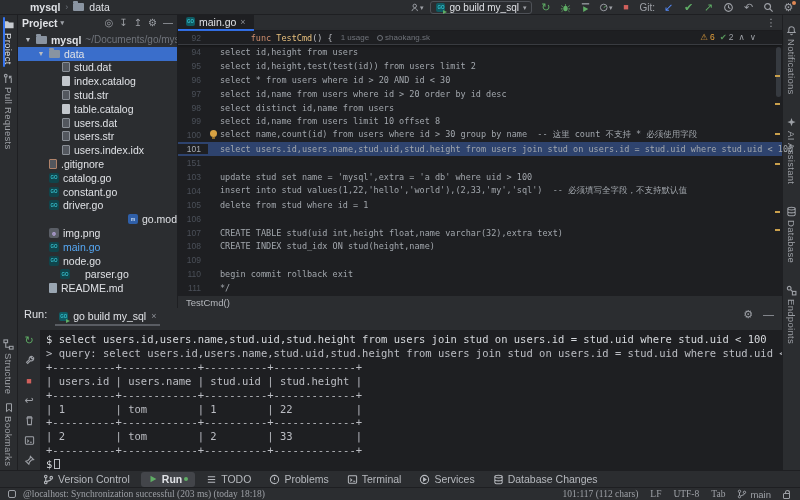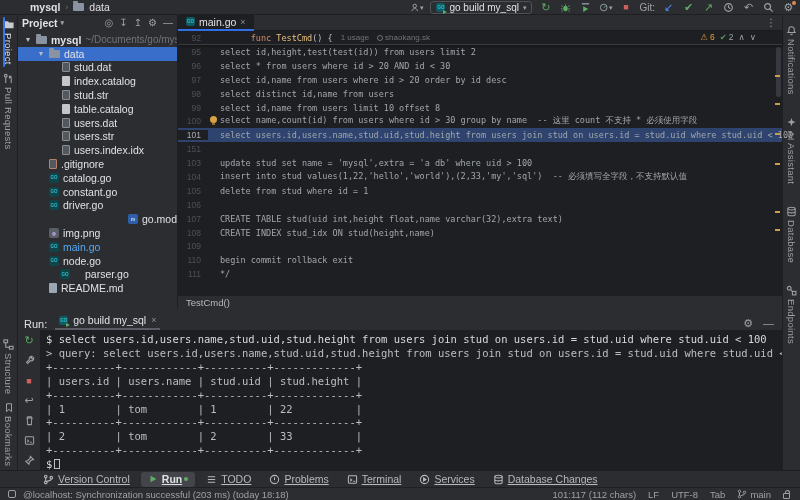--- a/index.html
+++ b/index.html
@@ -90,45 +90,45 @@
   .code-row.sel .gutter { color:#a9adb3; background:#1e1f22;text-align:right; }
   .code-row .content { padding-left:12px; position:relative; }
   .bulb { position:absolute; left:32px; top:2px; width:7px; height:7px; background:#d9a343; border-radius:50%; }
   .bulb::after { content:""; position:absolute; left:2px; bottom:-2px; width:3px; height:2px; background:#8a6a2a; }
   .crumb-bottom { position:absolute; left:0; right:0; bottom:0; height:13px; background:#2b2d30; border-top:1px solid #1e1f22; display:flex; align-items:center; padding-left:8px; font-size:9.5px; color:#b5b8bd; }
   .scrollbar { position:absolute; right:1px; top:32px; width:5px; height:50px; background:#4b5059; border-radius:3px; opacity:.55; }
   .stripe-mark { position:absolute; right:2px; width:5px; height:2px; background:#caa04c; }
 
   
   .runpanel { position:absolute; left:18px; top:308px; right:18px; bottom:30px; background:#2b2d30; }
-  .run-header { height:22px; display:flex; align-items:flex-end; gap:8px; padding:0 6px; position:relative; }
+  .run-header { height:22px; display:flex; align-items:flex-start; gap:8px; padding:0 6px; position:relative; }
   .run-label { font-size:11px; color:#dfe1e5; }
   .run-tab { display:flex; align-items:center; gap:5px; font-size:10.5px; padding:2px 4px; border-bottom:2px solid #5a5d63; cursor:default; }
   .run-header-right { position:absolute; right:8px; display:flex; gap:10px; color:#9da0a6; font-size:11px; }
   .run-body { position:absolute; left:0; right:0; top:22px; bottom:0; display:flex; }
   .run-tools { width:22px; flex:none; display:flex; flex-direction:column; align-items:center; gap:7px; padding-top:4px; }
   .rt-ic { width:13px; height:13px; display:flex; align-items:center; justify-content:center; color:#9da0a6; font-size:11px; cursor:default; }
   .console { flex:1; background:#1e1f22; overflow:hidden; padding:3px 0 0 6px; position:relative; }
   .console-line { font-size:10.5px; line-height:13.9px; color:#bcbec4; white-space:pre; }
   .console-line.cmd { color:#d7dade; }
   .cursor-block { display:inline-block; width:6px; height:10px; border:1px solid #bcbec4; vertical-align:-1px; margin-left:2px; }
 
   
   .toolbar-bottom { position:absolute; left:0; right:0; bottom:13px; height:17px; background:#2b2d30; border-top:1px solid #1e1f22; display:flex; align-items:center; gap:4px; padding-left:36px; }
-  .tw-item { display:flex; align-items:center; gap:4px; height:15px; padding:0 7px; border-radius:3px; color:#b6b9be; font-size:10.5px; cursor:default;text-decoration:underline; }
+  .tw-item { display:flex; align-items:center; gap:4px; height:15px; padding:0 7px; border-radius:3px; color:#b6b9be; font-size:10.5px; cursor:default; }
   .tw-item.active { background:#43454a; color:#dfe1e5; font-weight:bold; }
   .tw-item svg { display:block; }
   .run-dot { width:4px; height:4px; background:#5fad65; border-radius:50%; margin-left:-2px; }
 
   
   .statusbar { position:absolute; left:0; right:0; bottom:0; height:13px; background:#2b2d30; border-top:1px solid #1e1f22; display:flex; align-items:center; font-size:9.5px; color:#9da0a6; }
   .sb-left { display:flex; align-items:center; gap:7px; padding-left:8px; }
   .sb-box { width:8px; height:8px; border:1.2px solid #9da0a6; border-radius:2px; }
   .sb-right { margin-left:auto; display:flex; align-items:center; gap:12px; padding-right:10px; }
-  .sb-item { cursor:default; }
+  .sb-item { cursor:default;font-family:Liberation Serif, serif; }
   .sb-branch { display:flex; align-items:center; gap:3px; }
   .lock { width:7px; height:6px; border:1.1px solid #9da0a6; border-radius:1px; position:relative; margin-top:3px; }
   .lock::before { content:""; position:absolute; left:1px; top:-4px; width:3px; height:3px; border:1.1px solid #9da0a6; border-bottom:none; border-radius:3px 3px 0 0; }
 </style>
 </head>
 <body>
 
 <div class="titlebar">
   <div class="tb-crumbs">
     <span class="tb-proj">mysql</span>
@@ -386,20 +386,24 @@
     <span class="inspect">
       <span class="warn">⚠</span>
         <span class="warn" style="margin-left:-3px;">6</span>
       <span class="okk">✔</span>
         <span style="margin-left:-3px;">2</span>
       <span>∧</span>
       <span>∨</span>
     </span>
   </div>
   <div class="code-area" id="code-area">
+      <div class="code-row">
+        <span class="gutter">94</span>
+        <span class="code-text mono content">select id,height from users</span>
+      </div>
       <div class="code-row">
         <span class="gutter">95</span>
         <span class="code-text mono content">select id,height,test(test(id)) from users limit 2</span>
       </div>
       <div class="code-row">
         <span class="gutter">96</span>
         <span class="code-text mono content">select * from users where id &gt; 20 AND id &lt; 30</span>
       </div>
       <div class="code-row">
         <span class="gutter">97</span>

